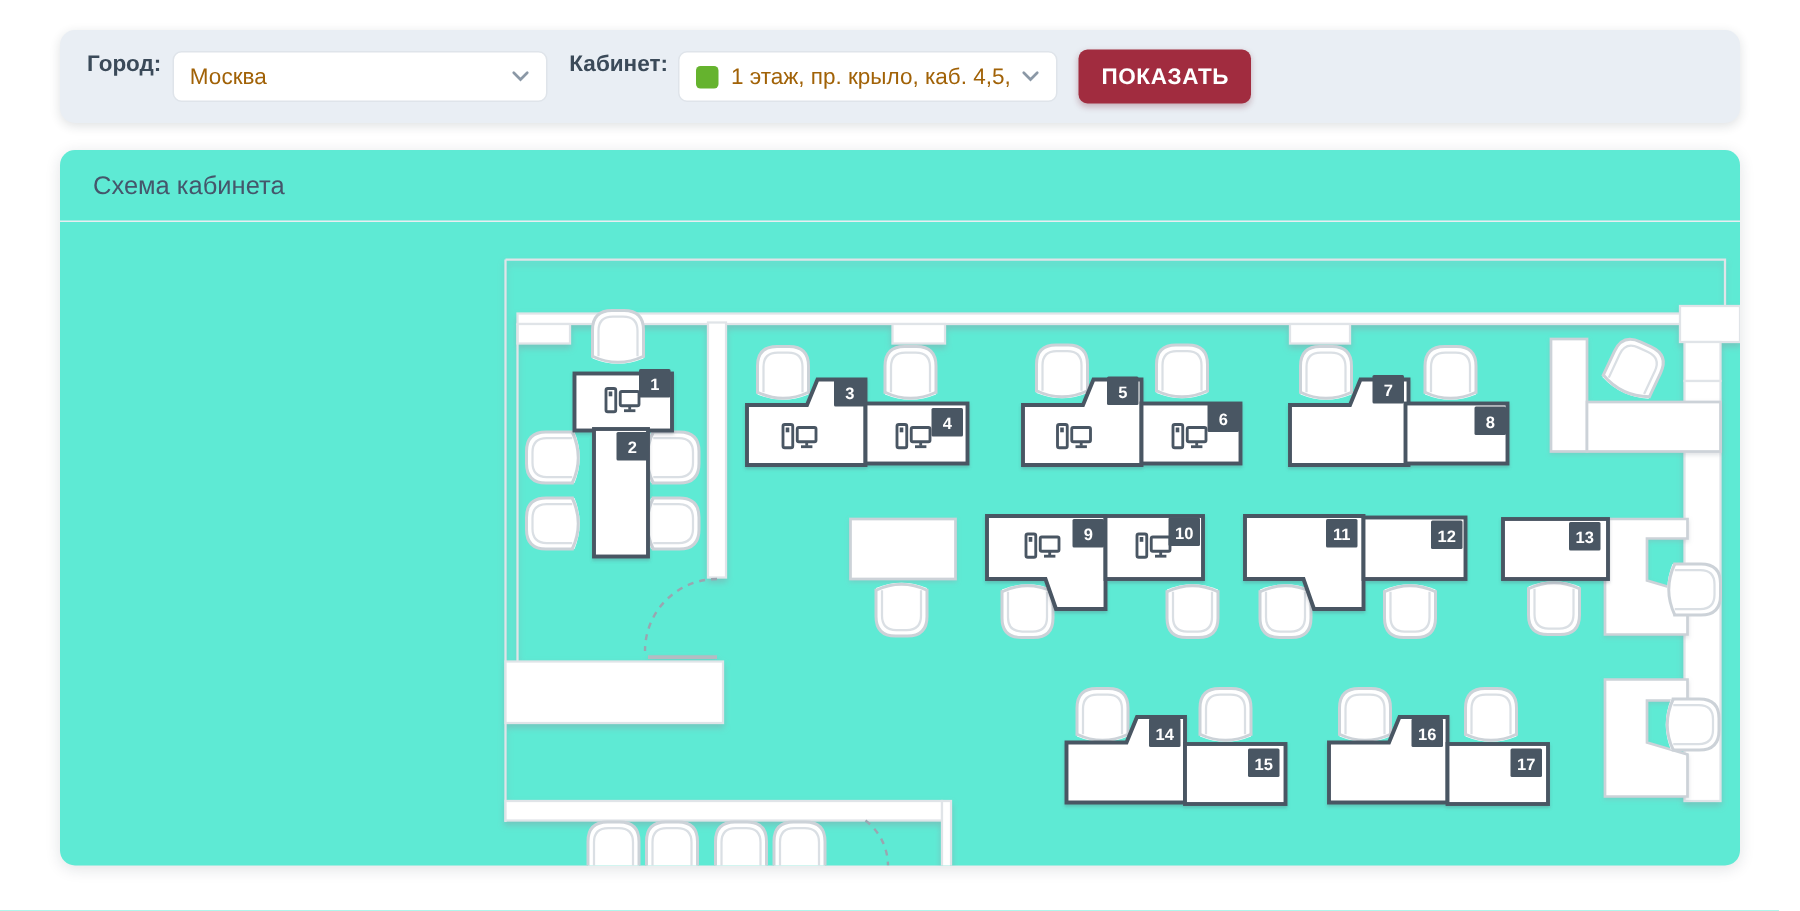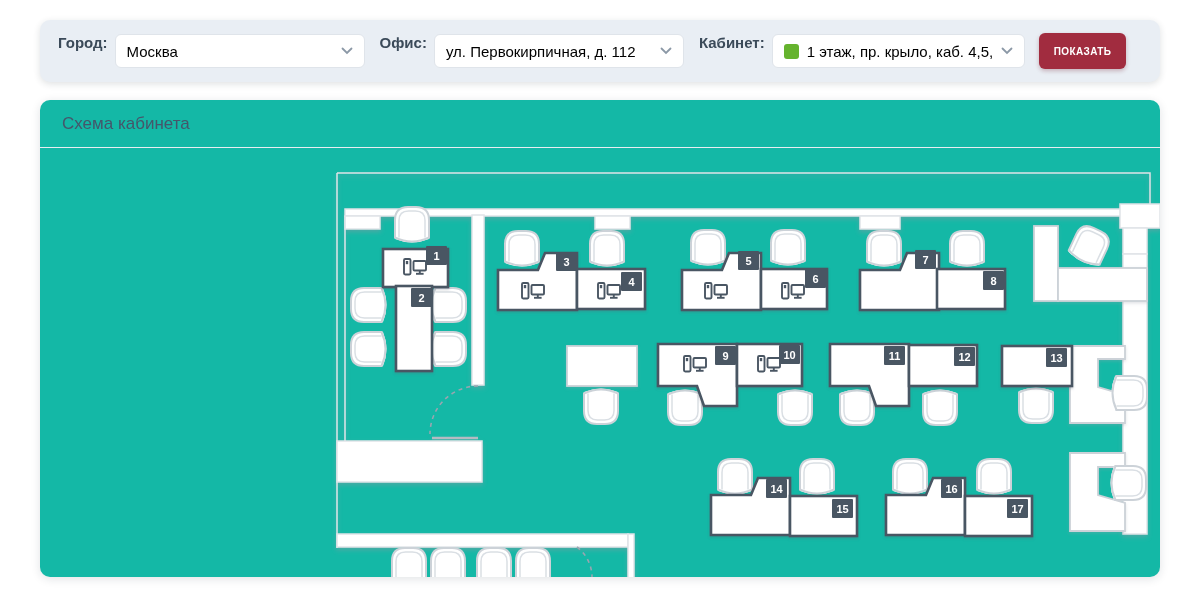--- a/index.html
+++ b/index.html
@@ -13,38 +13,38 @@
     background:#e9eef4;border-radius:10px;
     box-shadow:0 2px 7px rgba(25,39,52,.14);
     display:flex;align-items:center;padding:0 20px 0 18px;box-sizing:border-box;
   }
   .fld{display:flex;align-items:flex-start;flex:none;}
   .fld + .fld{margin-left:15px;}
   .lbl{font-weight:700;font-size:15px;color:#3b4a59;margin-right:7px;white-space:nowrap;}
   .sel{
     background:#fff;border:1px solid #dfe4ea;border-radius:6px;height:34px;
     display:flex;align-items:center;padding:0 11px;box-sizing:border-box;
-    font-size:15px;color:#000000;cursor:pointer;flex:none;
+    font-size:15px;color:#a16207;cursor:pointer;flex:none;
   }
   .sel .val{flex:1;white-space:nowrap;overflow:hidden;}
   .sel.city{width:250px;}
   .sel.office{width:250px;}
   .sel.room{width:253px;}
   .chev{margin-left:8px;flex:none;}
   .marker{width:15px;height:15px;border-radius:3px;background:var(--marker,#65b32e);margin-right:8px;flex:none;}
   .show-btn{
     margin-left:14px;height:36px;padding:0 15px;flex:none;
     background:var(--accent,#a12c3f);color:#fff;border:none;border-radius:6px;
-    font-weight:700;font-size:10px;letter-spacing:.4px;font-family:inherit;cursor:pointer;
+    font-weight:700;font-size:15px;letter-spacing:.4px;font-family:inherit;cursor:pointer;
     box-shadow:0 2px 4px rgba(110,20,38,.28);
   }
   
   .panel{
     position:absolute;left:40px;top:100px;width:1120px;height:477px;
-    background:#14b8a6;border-radius:10px;overflow:hidden;box-sizing:border-box;
+    background:#5eead4;border-radius:10px;overflow:hidden;box-sizing:border-box;
     box-shadow:0 2px 10px rgba(25,39,52,.13);
   }
   .panel-header{height:47px;border-bottom:1px solid #e9edf1;display:flex;align-items:center;padding-left:22px;}
   .panel-title{font-size:17px;color:#45566b;font-weight:500;}
   svg.plan{display:block;}
   
   .wall{fill:#fff;stroke:#e0e4e8;stroke-width:1.5;}
   .wline{stroke:#e0e4e8;stroke-width:1.5;fill:none;}
   .door-arc{stroke:#9aa5b0;stroke-width:1.6;stroke-dasharray:4 4;fill:none;}
   .door-sill{stroke:#b4bbc2;stroke-width:2.5;fill:none;}
@@ -60,29 +60,20 @@
   .pc-l{stroke:var(--desk,#4a5663);stroke-width:1.9;fill:none;}
 </style>
 </head>
 <body>
 
 <div class="toolbar">
   <div class="fld">
     <span class="lbl">Город:</span>
     <div class="sel city">
       <span class="val">Москва</span>
-      <svg class="chev" width="12" height="8" viewBox="0 0 12 8">
-          <path d="M1.5,1.5 L6,6 L10.5,1.5" fill="none" stroke="#8b98a6" stroke-width="1.8" stroke-linecap="round"></path>
-        </svg>
-    </div>
-  </div>
-  <div class="fld">
-    <span class="lbl">Офис:</span>
-    <div class="sel office">
-      <span class="val">ул. Первокирпичная, д. 112</span>
       <svg class="chev" width="12" height="8" viewBox="0 0 12 8">
           <path d="M1.5,1.5 L6,6 L10.5,1.5" fill="none" stroke="#8b98a6" stroke-width="1.8" stroke-linecap="round"></path>
         </svg>
     </div>
   </div>
   <div class="fld">
     <span class="lbl">Кабинет:</span>
     <div class="sel room">
       <span class="marker"></span>
       <span class="val">1 этаж, пр. крыло, каб. 4,5,П</span>

